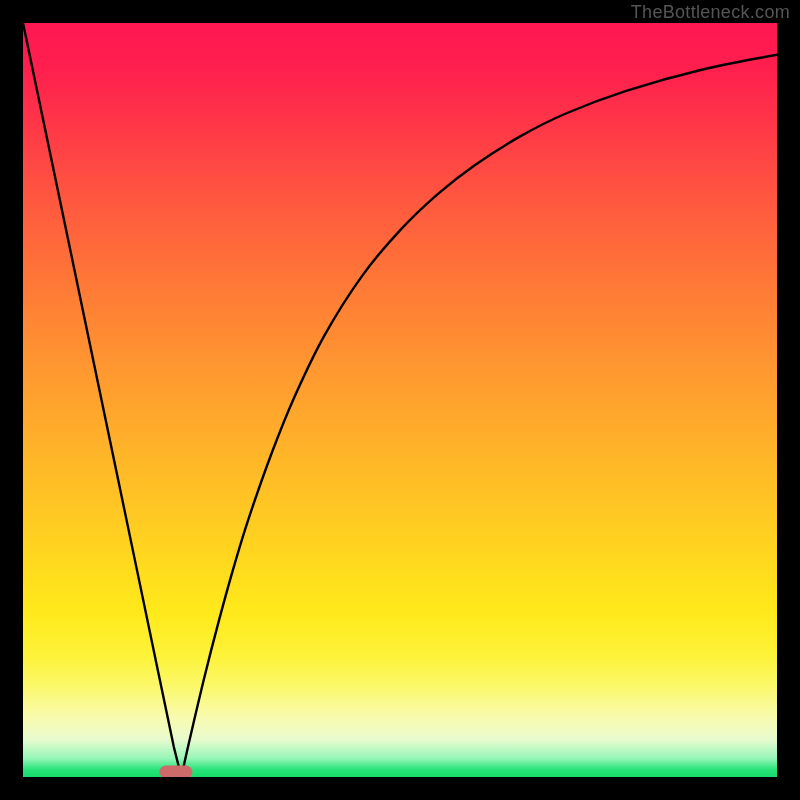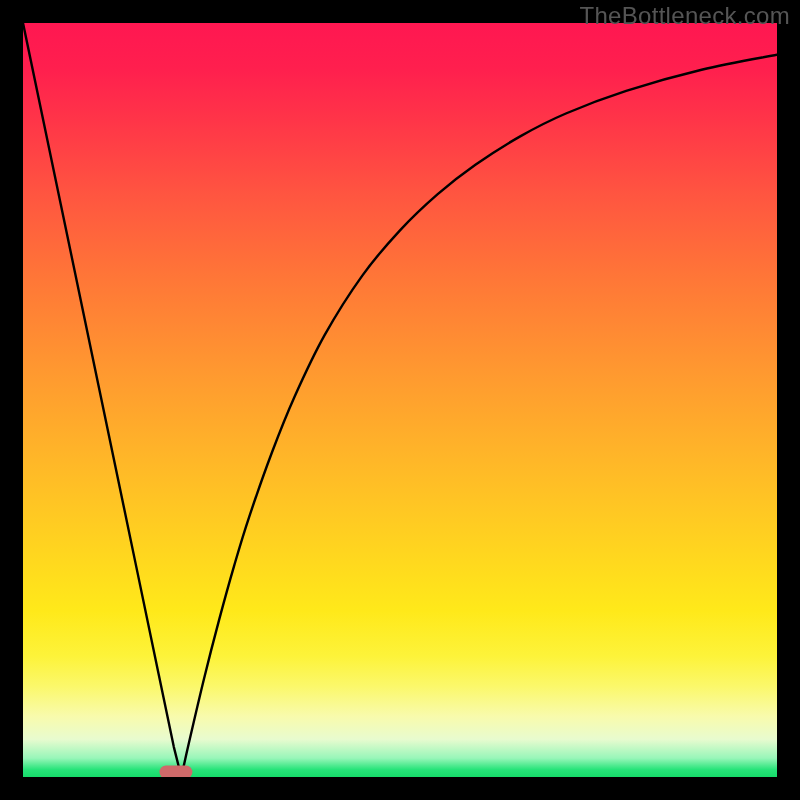--- a/index.html
+++ b/index.html
@@ -15,21 +15,21 @@
     position: relative;
     width: 800px;
     height: 800px;
     background: #000;
   }
   .watermark {
     position: absolute;
     top: 2px;
     right: 10px;
     color: #555;
-    font-size: 24px;
+    font-size: 18px;
     letter-spacing: 0.3px;
     z-index: 50;
     user-select: none;
   }
   .plot-area {
     position: absolute;
     left: 23px;
     top: 23px;
     width: 754px;
     height: 754px;

